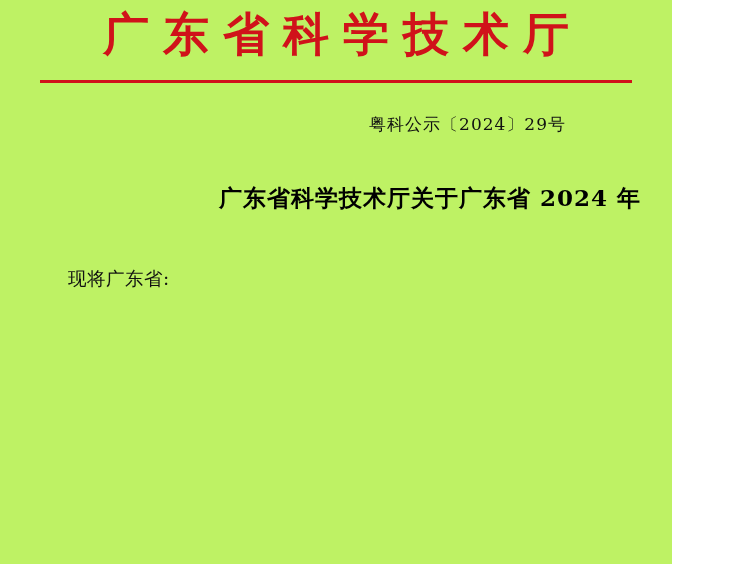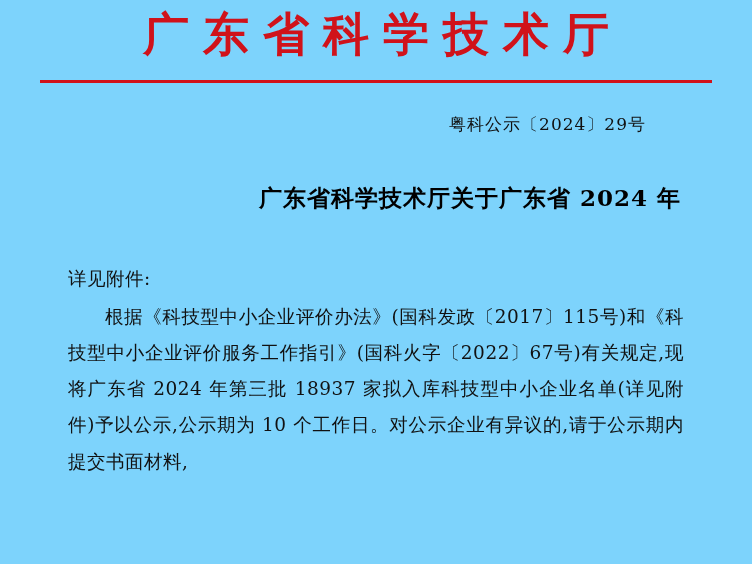--- a/index.html
+++ b/index.html
@@ -8,23 +8,23 @@
   }
   body {
     width: 752px;
     height: 564px;
     background: #ffffff;
     font-family: "DejaVu Serif", "Liberation Serif", serif;
     overflow: hidden;
   }
   .page {
     position: relative;
-    width: 752px;
+    width: 672px;
     height: 564px;
-    background: #7dd3fc;
+    background: #bef264;
     box-sizing: border-box;
   }
 
   
   .masthead {
     padding-top: 6px;
     text-align: center;
   }
   .masthead-title {
     color: #d0121a;
@@ -99,17 +99,16 @@
     </div>
   </div>
 
   <div class="docnum">粤科公示〔2024〕29号</div>
 
   <div class="doc-title">
     <span class="line">广东省科学技术厅关于广东省 2024 年</span>
   </div>
 
   <div class="body-block">
-    <div class="salutation">详见附件:</div>
-    <div class="para">根据《科技型中小企业评价办法》(国科发政〔2017〕115号)和《科技型中小企业评价服务工作指引》(国科火字〔2022〕67号)有关规定,现将广东省 2024 年第三批 18937 家拟入库科技型中小企业名单(详见附件)予以公示,公示期为 10 个工作日。对公示企业有异议的,请于公示期内提交书面材料,</div>
+    <div class="salutation">现将广东省:</div>
   </div>
 
 </div>
 
 </body></html>

